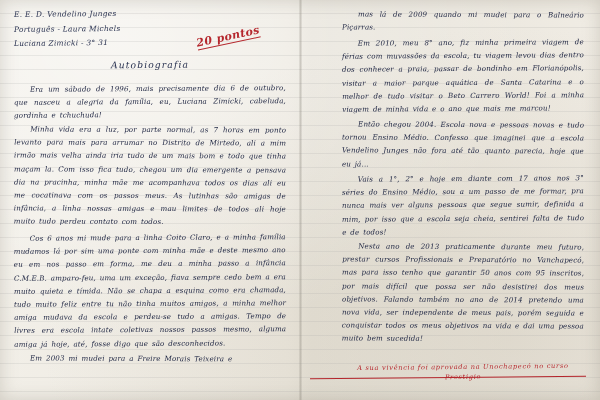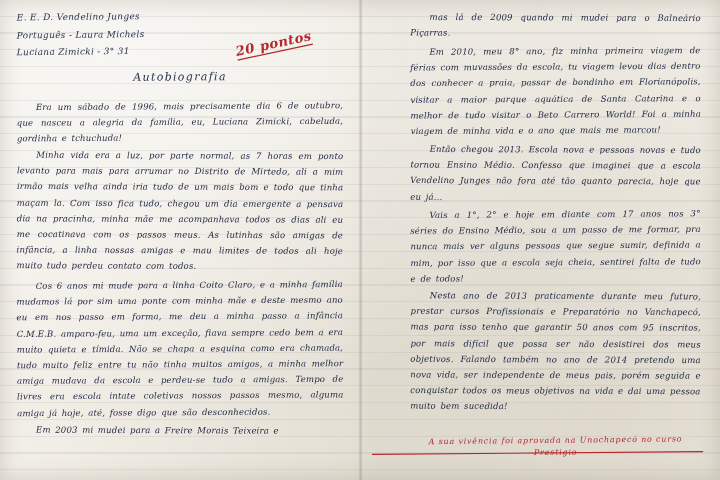--- a/index.html
+++ b/index.html
@@ -174,21 +174,21 @@
     <div class="grade-mark">
       <span>20 pontos</span>
       <span class="underline"></span>
     </div>
   </div>
 
   <div class="column col-right">
     <div class="hand blur-soft">
       <p class="tilt-b">mas lá de 2009 quando mi mudei para o Balneário Piçarras.</p>
       <p class="tilt-a">Em 2010, meu 8° ano, fiz minha primeira viagem de férias com muvassões da escola, tu viagem levou dias dentro dos conhecer a praia, passar de bondinho em Florianópolis, visitar a maior parque aquática de Santa Catarina e o melhor de tudo visitar o Beto Carrero World! Foi a minha viagem de minha vida e o ano que mais me marcou!</p>
-      <p class="tilt-b">Então chegou 2013. Escola nova e pessoas novas e tudo tornou Ensino Médio. Confesso que imaginei que a escola Vendelino Junges não fora até tão quanto parecia, hoje que eu já...</p>
+      <p class="tilt-b">Então chegou 2004. Escola nova e pessoas novas e tudo tornou Ensino Médio. Confesso que imaginei que a escola Vendelino Junges não fora até tão quanto parecia, hoje que eu já...</p>
       <p class="tilt-a">Vais a 1°, 2° e hoje em diante com 17 anos nos 3° séries do Ensino Médio, sou a um passo de me formar, pra nunca mais ver alguns pessoas que segue sumir, definida a mim, por isso que a escola seja cheia, sentirei falta de tudo e de todos!</p>
       <p class="tilt-b">Nesta ano de 2013 praticamente durante meu futuro, prestar cursos Profissionais e Preparatório no Vanchapecó, mas para isso tenho que garantir 50 anos com 95 inscritos, por mais difícil que possa ser não desistirei dos meus objetivos. Falando também no ano de 2014 pretendo uma nova vida, ser independente de meus pais, porém seguida e conquistar todos os meus objetivos na vida e dai uma pessoa muito bem sucedida!</p>
     </div>
     <div class="redline"></div>
     <div class="red-note" style="margin-top:16px;">A sua vivência foi aprovada na Unochapecó no curso Prestigio</div>
   </div>
 
   <div class="edge-shadow"></div>
 </div>
 

